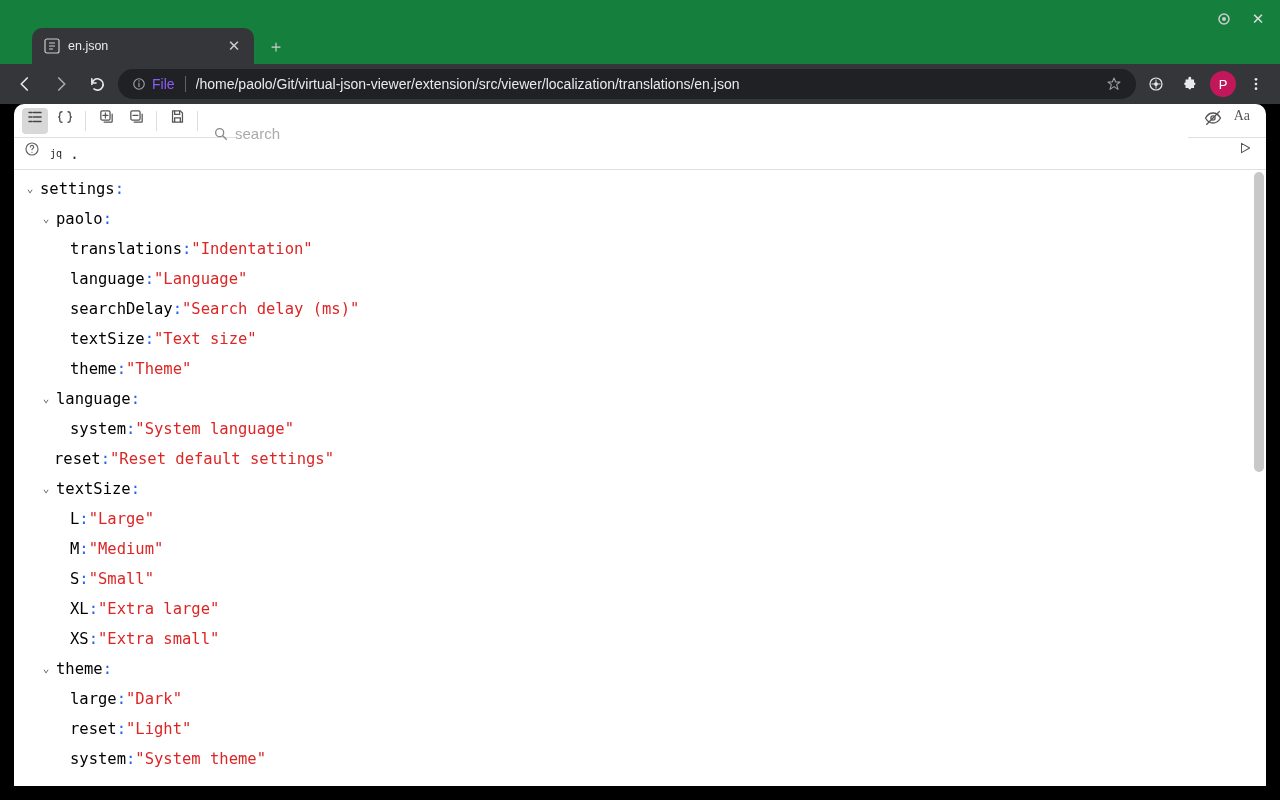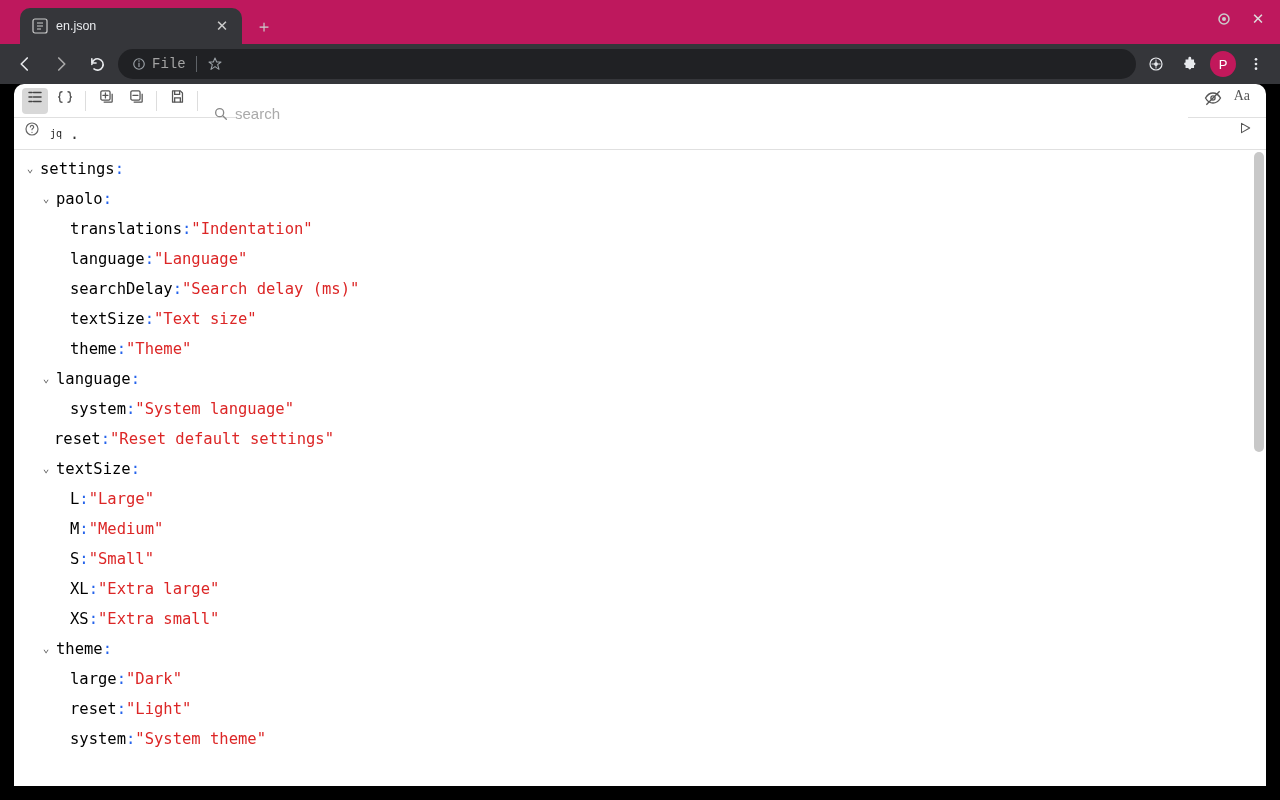--- a/index.html
+++ b/index.html
@@ -1,35 +1,35 @@
 <!DOCTYPE html>
 <html><head>
 <meta charset="utf-8">
 <style>
   * { box-sizing: border-box; margin: 0; padding: 0; }
   html, body { width: 1280px; height: 800px; overflow: hidden; font-family: sans-serif; }
   body { background: #000; display: flex; flex-direction: column; }
 
   
-  .tabbar { height: 44px; background: #be185d; display: flex; align-items: flex-end; padding-left: 20px; }
+  .tabbar { height: 64px; background: #15803d; display: flex; align-items: flex-end; padding-left: 32px; }
   .tab { height: 36px; width: 222px; background: #35363a; border-radius: 10px 10px 0 0; display: flex; align-items: center; padding: 0 12px; color: #e8eaed; font-size: 12.5px; gap: 8px; position: relative; }
   .tab .favicon { width: 16px; height: 16px; display:flex; align-items:center; justify-content:center; font-size:13px; }
   .tab .favicon svg { width:16px; height:16px; }
   .tab .title { flex: 1; overflow: hidden; white-space: nowrap; text-overflow: ellipsis; }
   .tab .close { width: 16px; height: 16px; font-size: 15px; color: #ccc; display:flex; align-items:center; justify-content:center; cursor:pointer; }
   .newtab { width: 28px; height: 28px; margin-left: 8px; margin-bottom: 4px; display:flex; align-items:center; justify-content:center; color:#ccc; font-size:17px; border-radius:50%; cursor:pointer; }
 
   .win-controls { position:absolute; top:2px; right:2px; display:flex; gap:10px; padding:8px 10px; color:#ddd; }
   .win-controls span { width:20px; text-align:center; font-size:13px; }
 
   .addrbar { height: 40px; background: #35363a; display:flex; align-items:center; padding: 0 10px; gap:6px; }
   .navbtn { width:30px; height:30px; display:flex; align-items:center; justify-content:center; color:#aaa; border-radius:50%; cursor:pointer; }
   .navbtn.enabled { color:#e8eaed; }
   .urlbox { flex:1; height:30px; background:#202124; border-radius:15px; display:flex; align-items:center; padding:0 14px; color:#9aa0a6; font-size:14px; gap:10px; }
-  .urlbox .scheme { color:#a3a3a3; display:flex; align-items:center; gap:6px;font-family:Liberation Mono, monospace; }
+  .urlbox .scheme { color:#8b5cf6; display:flex; align-items:center; gap:6px; }
   .urlbox .divider { width:1px; height:16px; background:#5f6368; }
   .urlbox .path { color:#e8eaed; flex:1; white-space:nowrap; overflow:hidden; }
   .urlbox .star { color:#9aa0a6; cursor:pointer; }
   .ext { width:28px; height:28px; display:flex; align-items:center; justify-content:center; color:#e8eaed; cursor:pointer; }
   .avatar { width:26px; height:26px; border-radius:50%; background:#c2185b; color:#fff; display:flex; align-items:center; justify-content:center; font-size:13px; font-weight:500; cursor:pointer; }
 
   
   .viewer { flex:1; background:#fff; border-radius: 10px 10px 0 0; margin: 0 14px 14px 14px; overflow:hidden; display:flex; flex-direction:column; position:relative; }
   .vtoolbar { height:34px; border-bottom:1px solid #e0e0e0; display:flex; align-items:center; padding:0 8px; gap:4px; }
   .tbtn { width:26px; height:26px; display:flex; align-items:flex-start; justify-content:center; color:#555; border-radius:4px; cursor:pointer; }
@@ -102,20 +102,21 @@
   <div class="urlbox">
     <span class="scheme">
       <svg width="14" height="14" viewBox="0 0 24 24">
           <circle cx="12" cy="12" r="9" fill="none" stroke="#9aa0a6" stroke-width="2"></circle>
           <line x1="12" y1="10" x2="12" y2="17" stroke="#9aa0a6" stroke-width="2"></line>
           <circle cx="12" cy="7" r="1.3" fill="#9aa0a6"></circle>
         </svg>
       <span>File</span>
     </span>
     <span class="divider"></span>
+    <span class="path">/home/paolo/Git/virtual-json-viewer/extension/src/viewer/localization/translations/en.json</span>
     <span class="star">
       <svg width="16" height="16" viewBox="0 0 24 24">
           <path d="M12 3l2.5 6H21l-5 4 2 7-6-4-6 4 2-7-5-4h6.5z" fill="none" stroke="#9aa0a6" stroke-width="1.6" stroke-linejoin="round"></path>
         </svg>
     </span>
   </div>
   <div class="ext">
     <svg width="18" height="18" viewBox="0 0 24 24">
         <circle cx="12" cy="12" r="8" fill="none" stroke="#e8eaed" stroke-width="1.6"></circle>
         <path d="M12 6v12M6 12h12" stroke="#e8eaed" stroke-width="1.2"></path>

